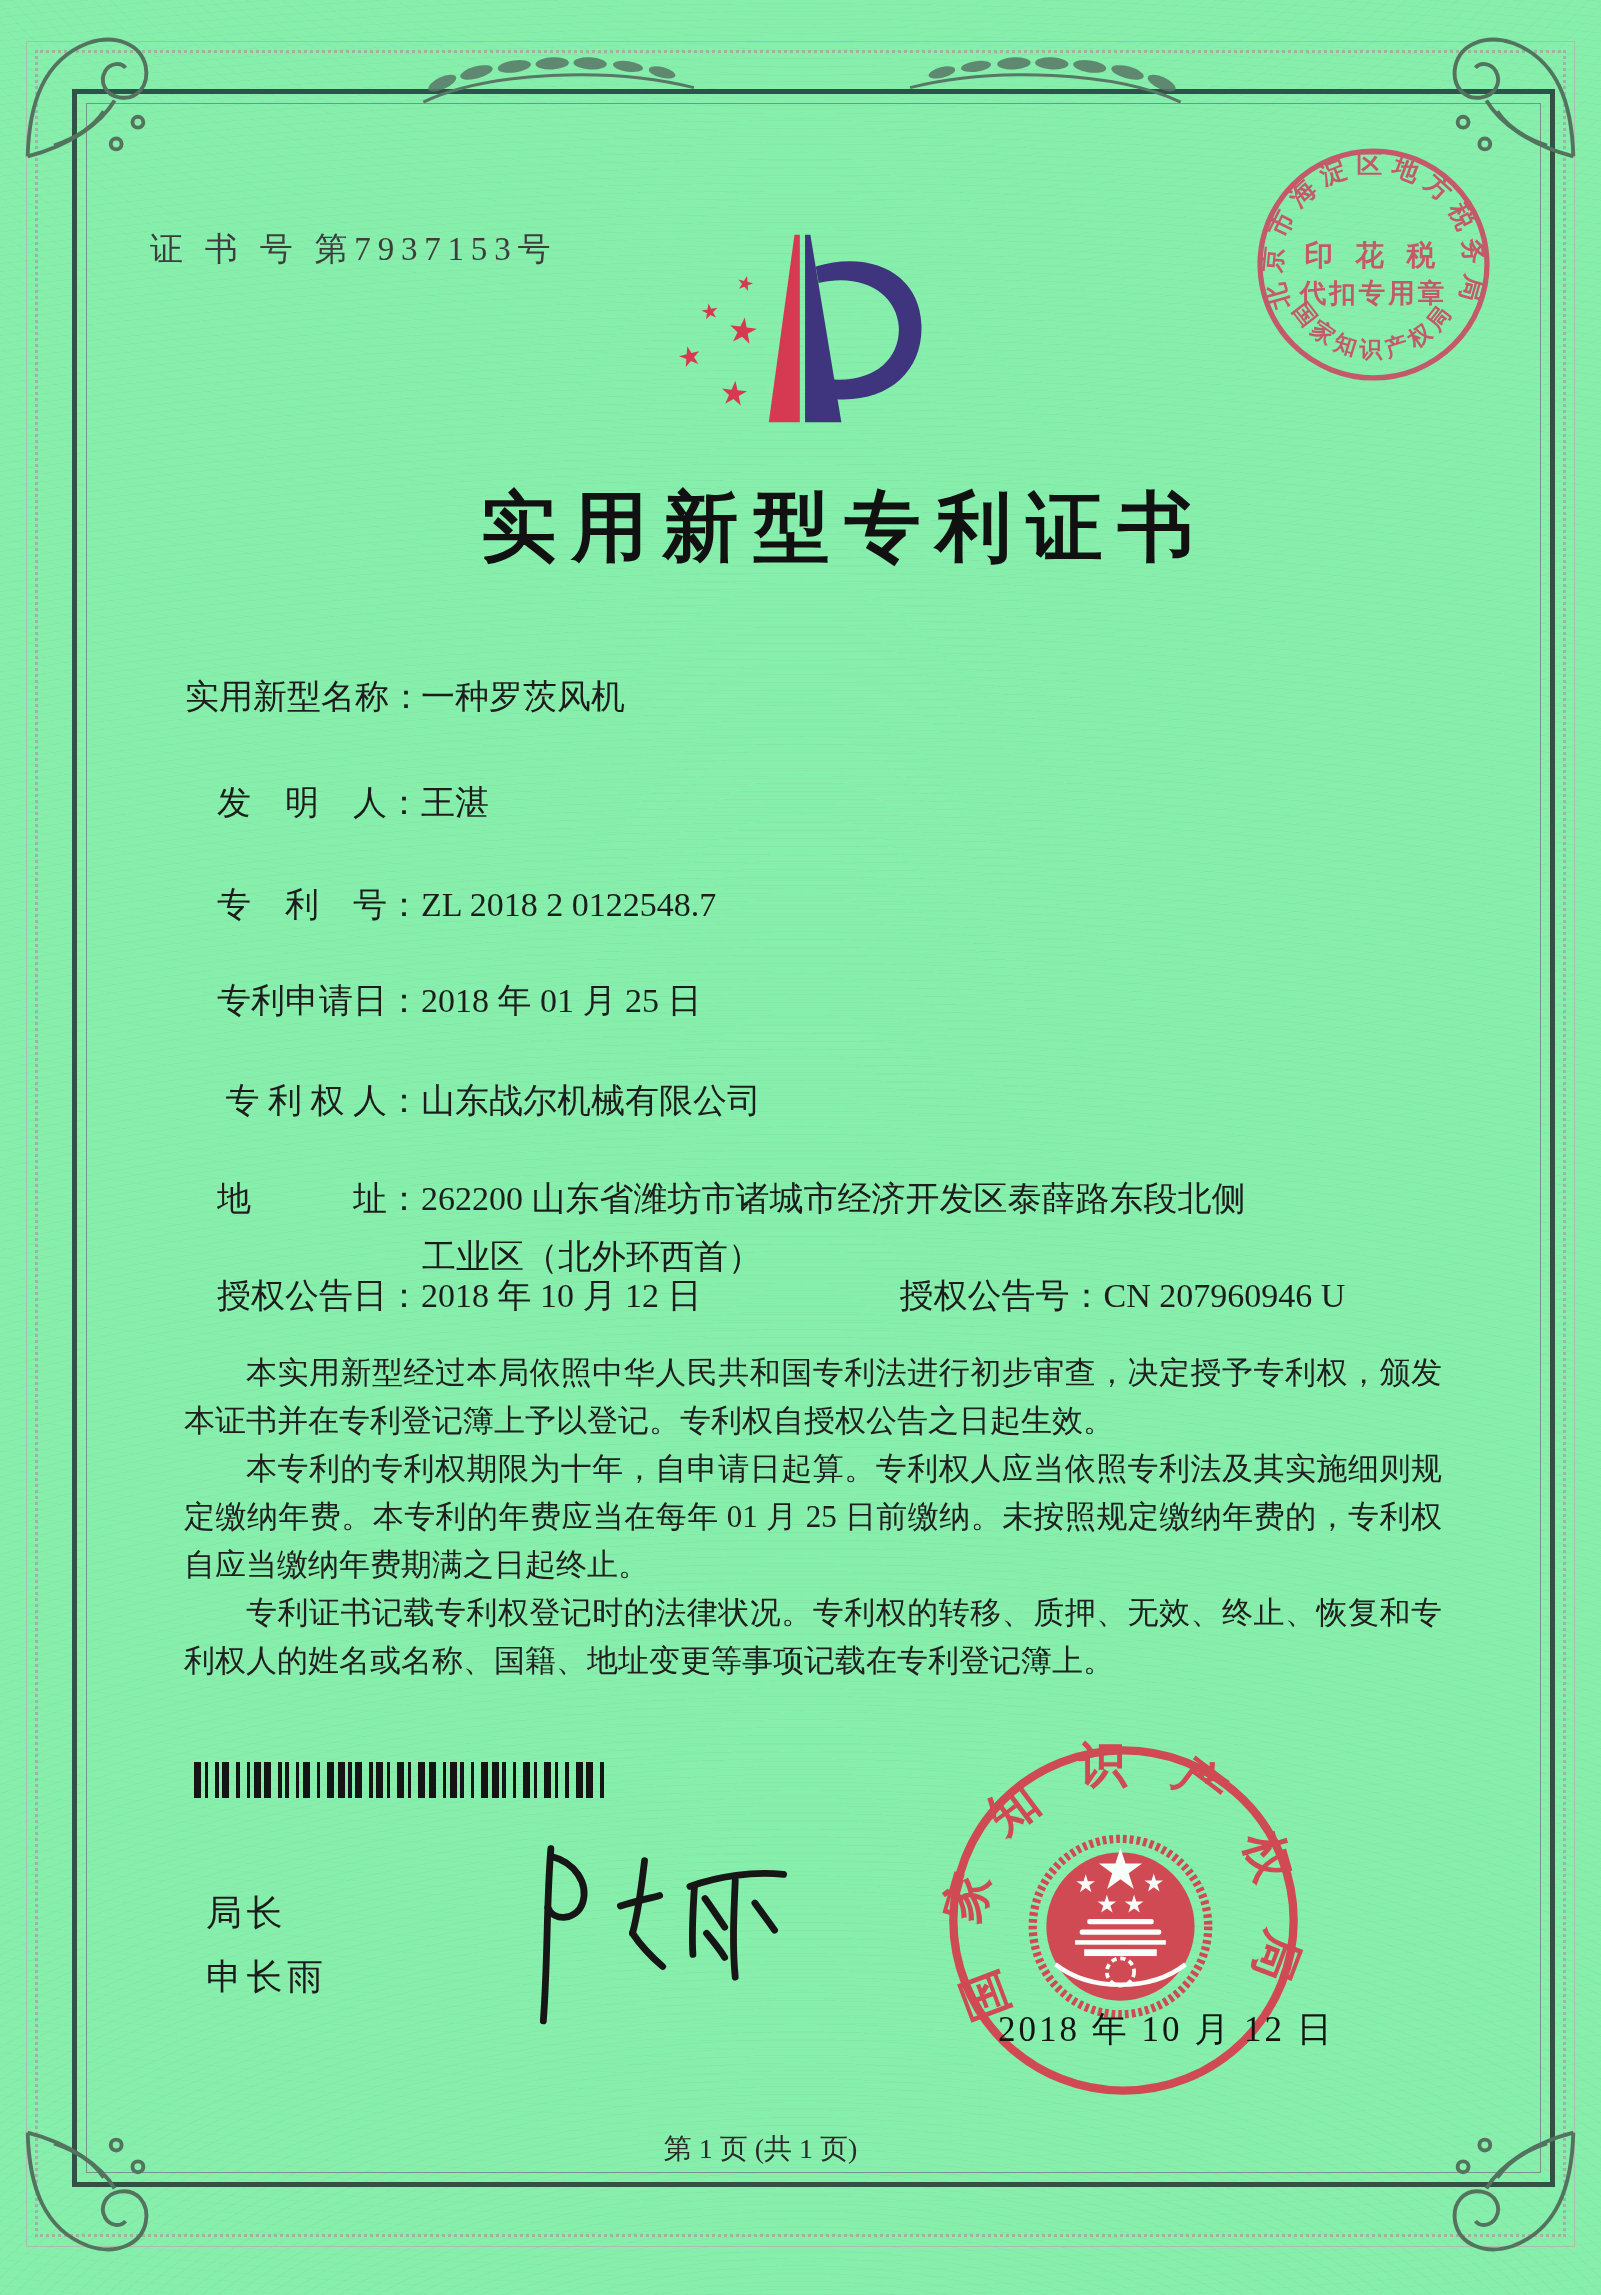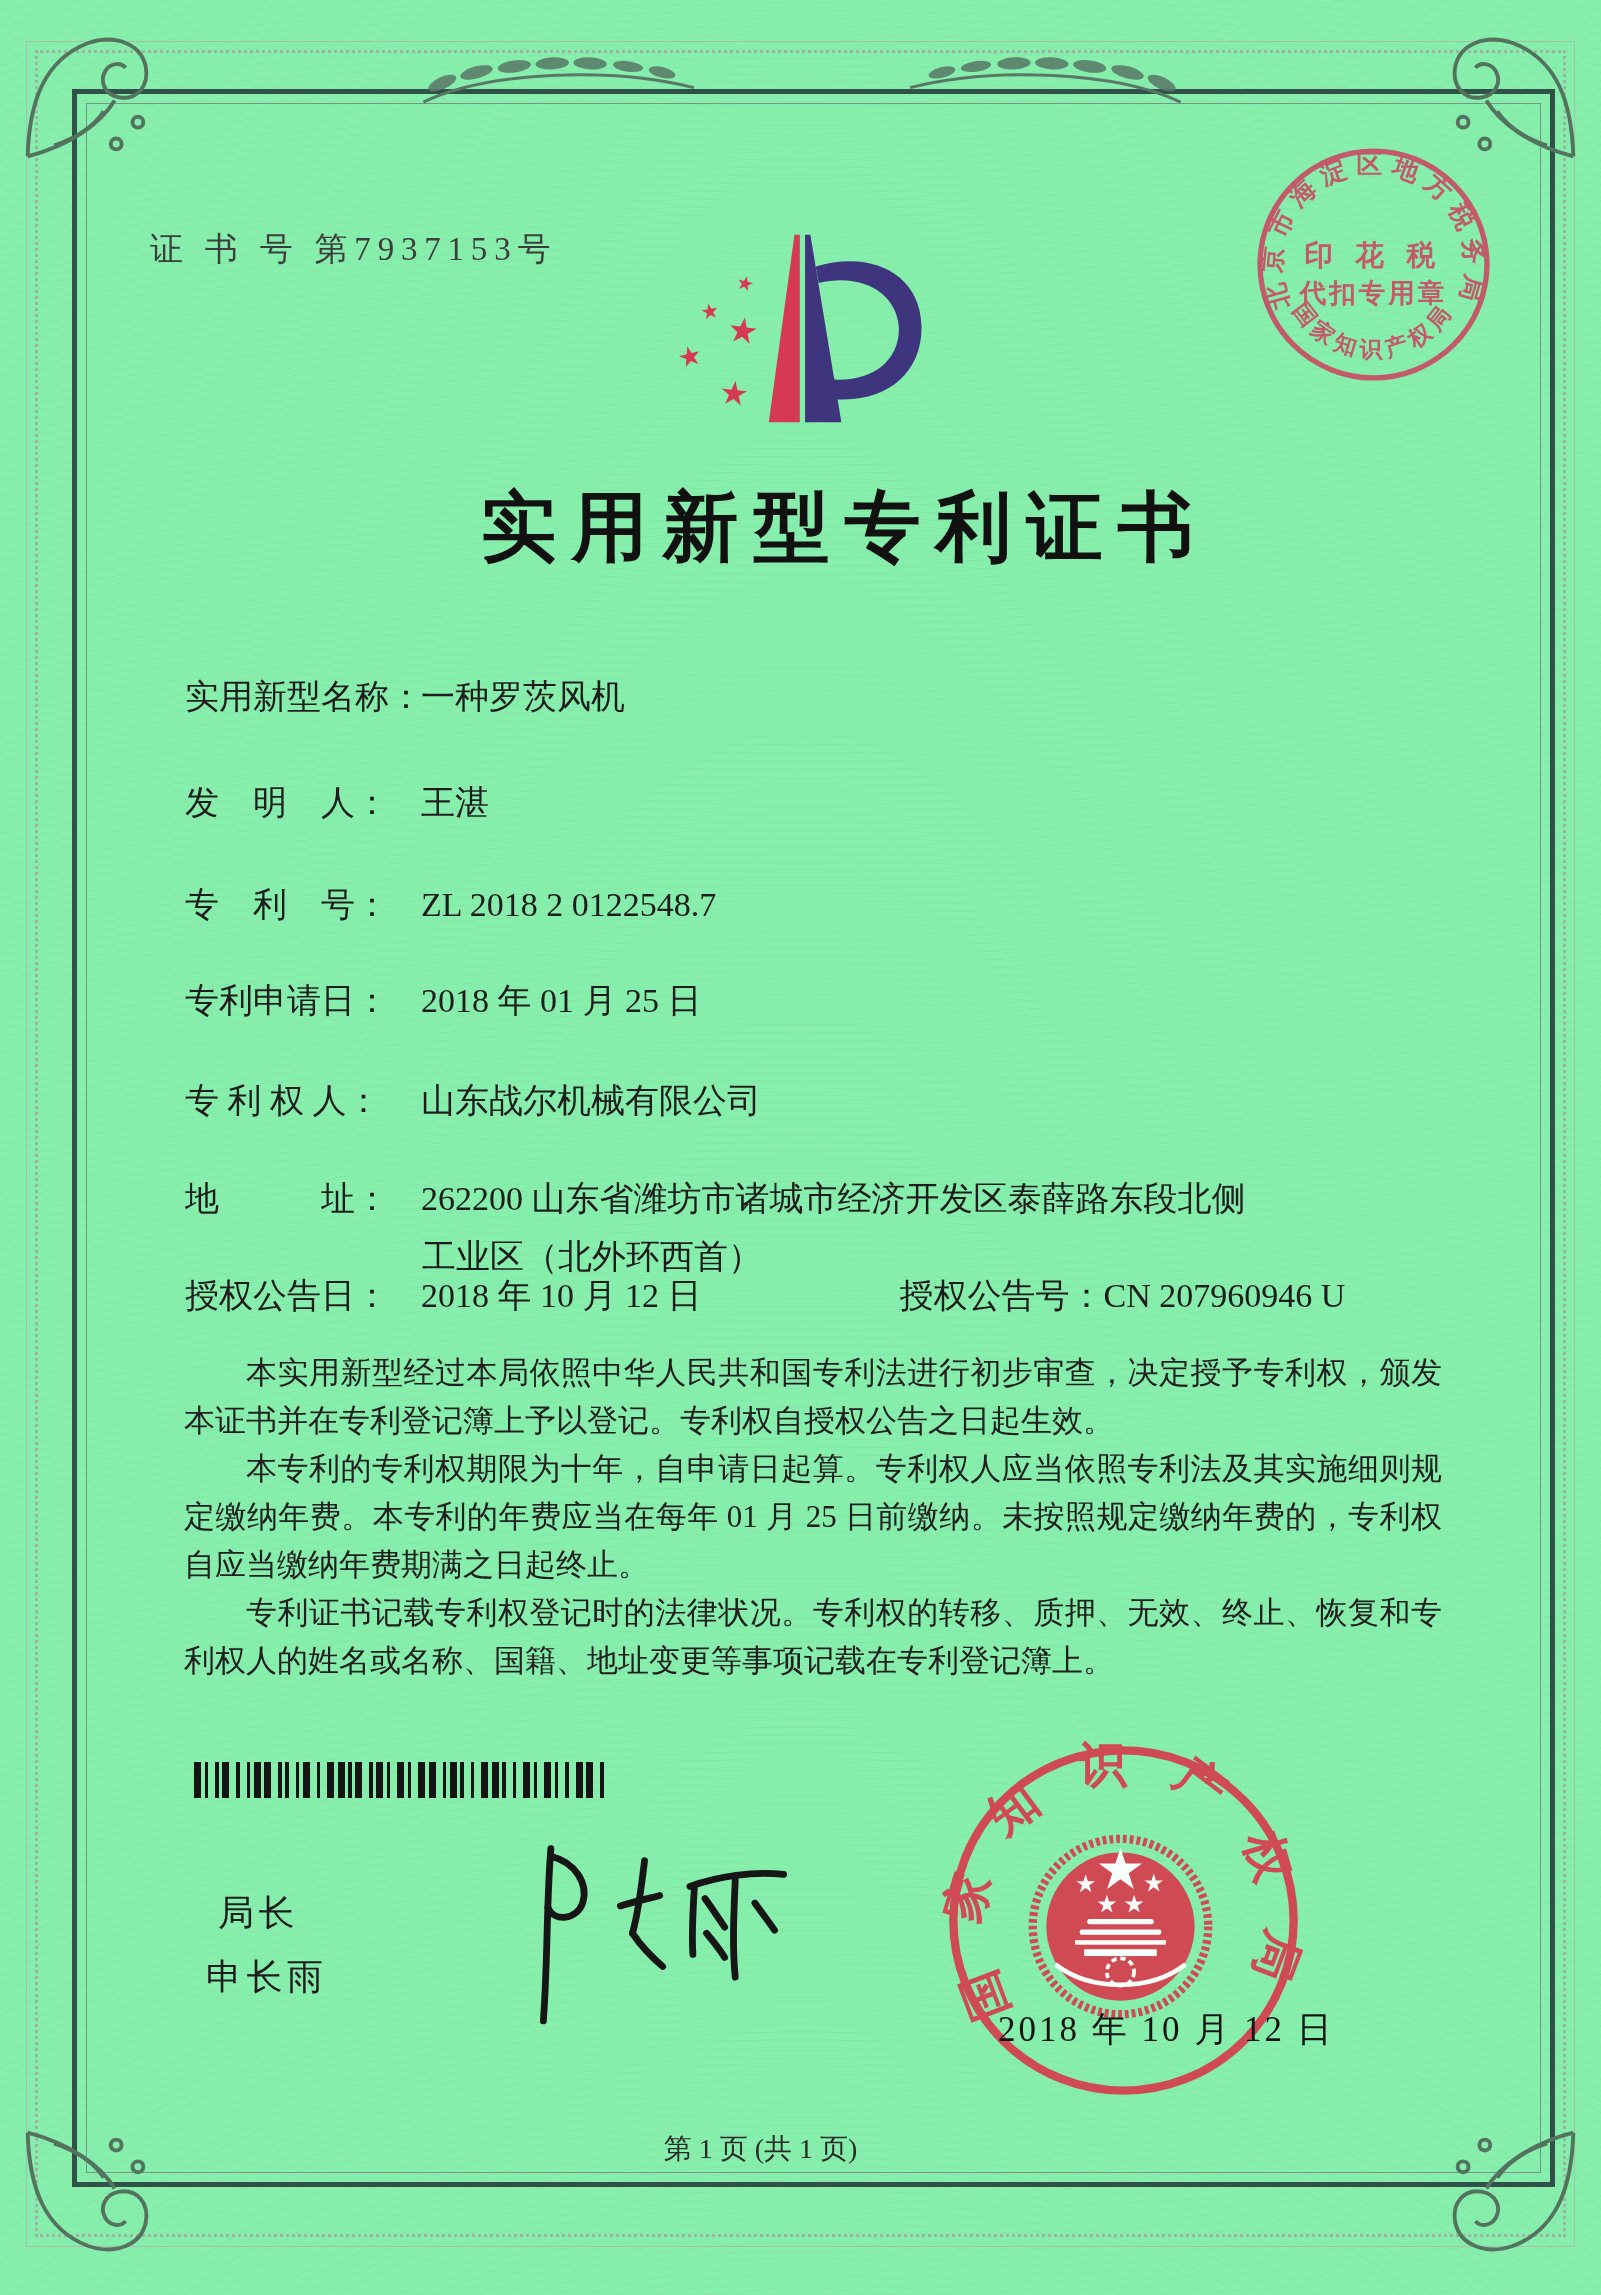--- a/index.html
+++ b/index.html
@@ -35,33 +35,33 @@
   .stamp{position:absolute;left:1226px;top:117px;width:295px;height:295px;opacity:.93;}
   .stamp text{fill:#c84f66;font-family:"Liberation Serif","DejaVu Serif",serif;}
 
   .logo{position:absolute;left:666px;top:227px;width:257px;height:212px;}
   .logo-star{position:absolute;color:#d53a52;transform:translate(-50%,-50%);line-height:1;}
 
   .doc-title{position:absolute;left:0;top:477px;width:100%;text-align:center;
     font-size:76px;font-weight:700;letter-spacing:15px;color:#111;white-space:nowrap;padding-left:44px;}
 
   .field{position:absolute;left:185px;font-size:34px;color:#1d1d1d;white-space:nowrap;}
-  .flabel{display:inline-block;width:236px;}
+  .flabel{display:inline-block;width:236px;text-align:right;}
   .addr2{position:absolute;left:422px;font-size:34px;white-space:nowrap;}
   .grant-gap{display:inline-block;width:198px;}
 
   .body-text{position:absolute;left:184px;top:1349px;width:1258px;
     font-size:31px;line-height:48px;text-align:justify;color:#202020;}
   .body-text p{margin:0;text-indent:62px;}
 
   .barcode{position:absolute;left:194px;top:1762px;width:422px;height:36px;display:flex;overflow:hidden;}
   .bc-bar{background:#141414;height:100%;flex:none;}
   .bc-space{background:transparent;height:100%;flex:none;}
 
-  .director-label{position:absolute;left:218px;top:1889px;font-size:36px;letter-spacing:4.5px;}
+  .director-label{position:absolute;left:206px;top:1889px;font-size:36px;letter-spacing:4.5px;}
   .director-name{position:absolute;left:206px;top:1953px;font-size:36px;letter-spacing:4.5px;}
   .signature{position:absolute;left:454px;top:1832px;width:363px;height:204px;}
 
   .seal{position:absolute;left:942px;top:1739px;width:363px;height:363px;opacity:.94;z-index:2;}
   .seal text{fill:#d5404e;font-family:"Liberation Serif","DejaVu Serif",serif;}
   .seal-date{position:absolute;left:998px;top:2006px;font-size:35px;color:#141414;z-index:3;white-space:nowrap;letter-spacing:3px;}
 
   .page-footer{position:absolute;left:47.5%;top:2130px;transform:translateX(-50%);
     font-size:28px;color:#2a2a2a;z-index:2;white-space:nowrap;}
 </style>

